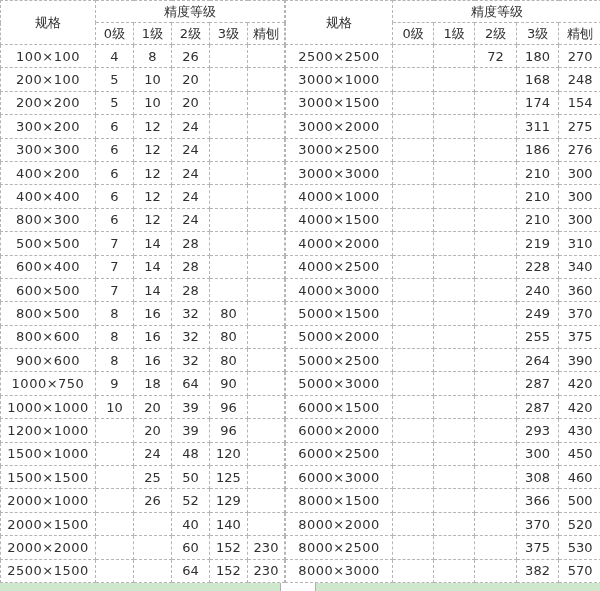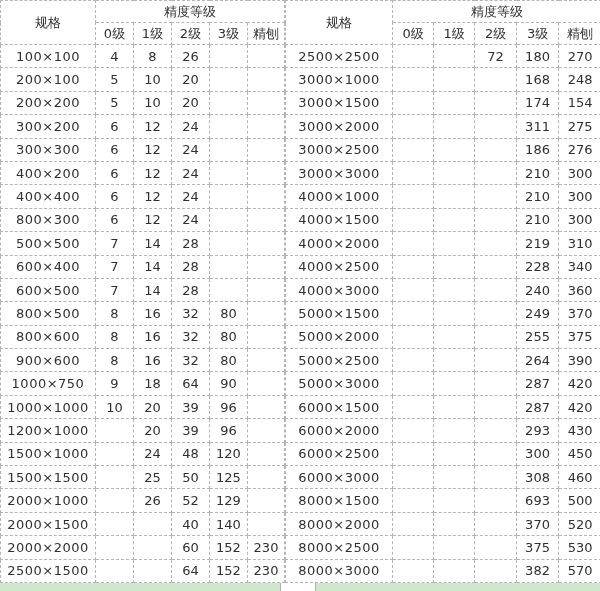--- a/index.html
+++ b/index.html
@@ -444,21 +444,21 @@
             <td></td>
             <td></td>
             <td>308</td>
             <td>460</td>
           </tr>
           <tr>
             <td class="spec">8000×1500</td>
             <td></td>
             <td></td>
             <td></td>
-            <td>693</td>
+            <td>366</td>
             <td>500</td>
           </tr>
           <tr>
             <td class="spec">8000×2000</td>
             <td></td>
             <td></td>
             <td></td>
             <td>370</td>
             <td>520</td>
           </tr>

